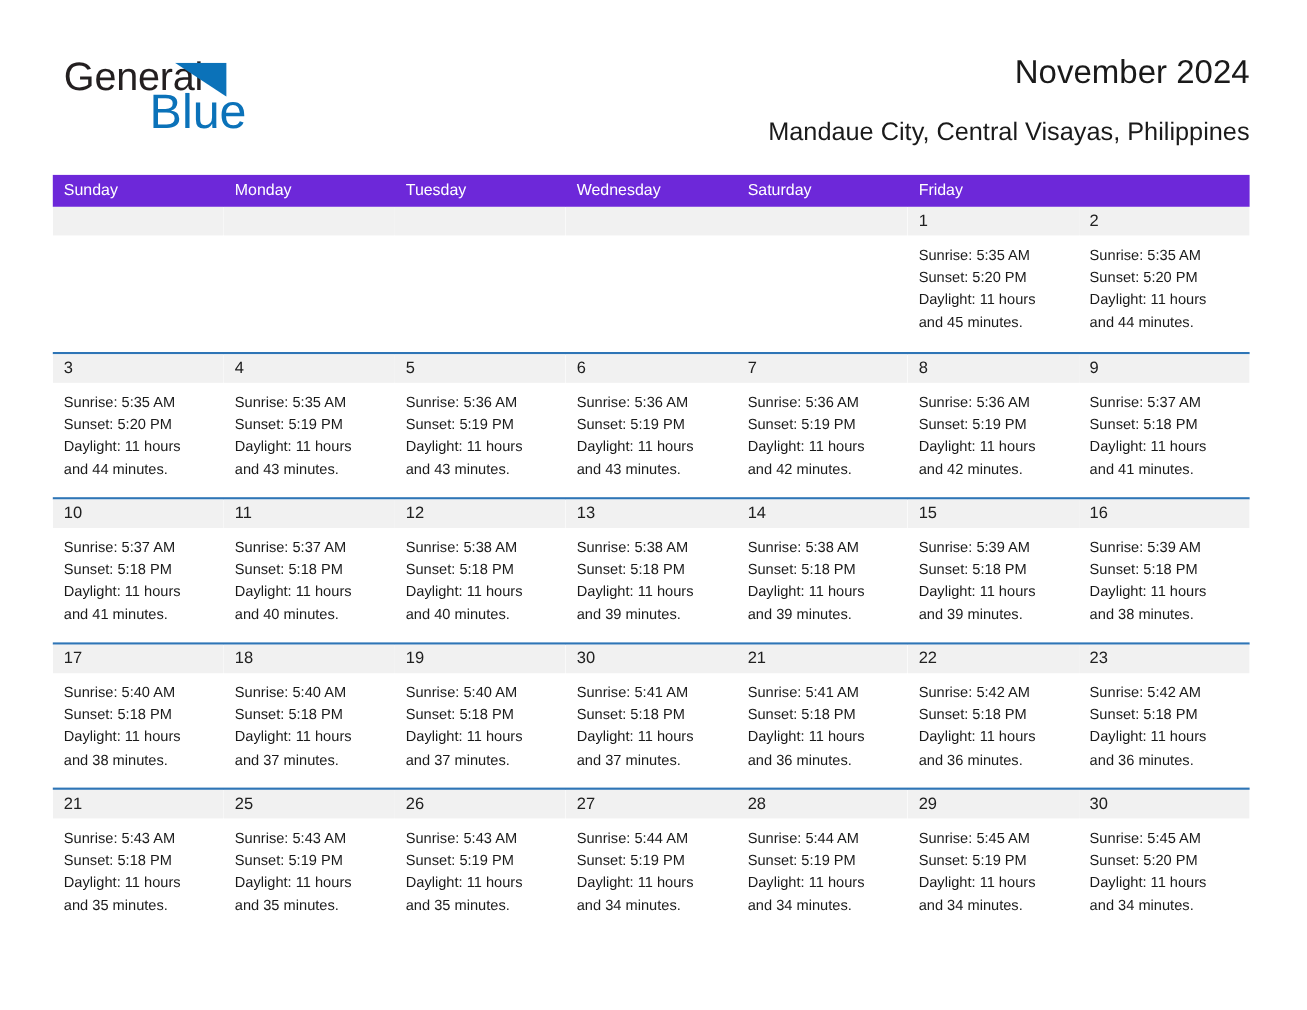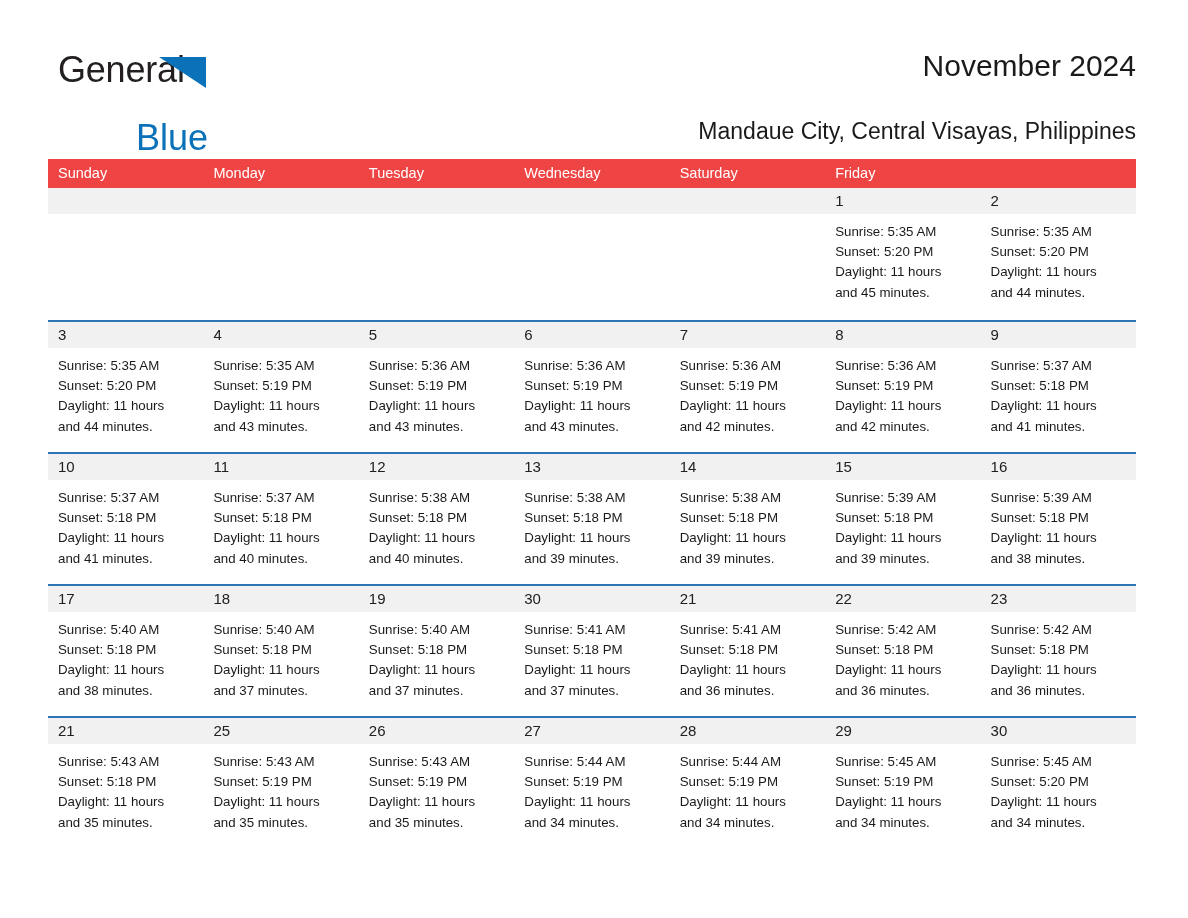--- a/index.html
+++ b/index.html
@@ -48,56 +48,55 @@
     position: absolute;
     left: 101px;
     top: 9px;
     width: 47px;
     height: 31px;
   }
   .brand-blue {
     position: absolute;
     left: 78px;
     top: 32px;
-    font-size: 36px;
+    font-size: 44px;
     color: #0b72b9;
     line-height: 44px;
-    margin-top: 36px;
   }
   .title-block {
     position: absolute;
     right: 4px;
     top: 0;
     text-align: right;
   }
   .cal-title {
     font-size: 30px;
     color: #1a1a1a;
     line-height: 52px;
     white-space: nowrap;
   }
   .cal-subtitle {
     font-size: 23px;
     color: #1a1a1a;
     line-height: 34px;
-    margin-top: 22px;
+    margin-top: 10px;
     white-space: nowrap;
   }
 
   
   .calendar {
     position: absolute;
     left: 48px;
     top: 159px;
     width: 1088px;
   }
   .weekdays {
     display: grid;
     grid-template-columns: repeat(7, 1fr);
-    background: #ef4444;
+    background: #6d28d9;
     height: 29px;
   }
   .weekday {
     color: #ffffff;
     font-size: 14.5px;
     line-height: 29px;
     padding-left: 10px;
     box-sizing: border-box;
     white-space: nowrap;
   }

